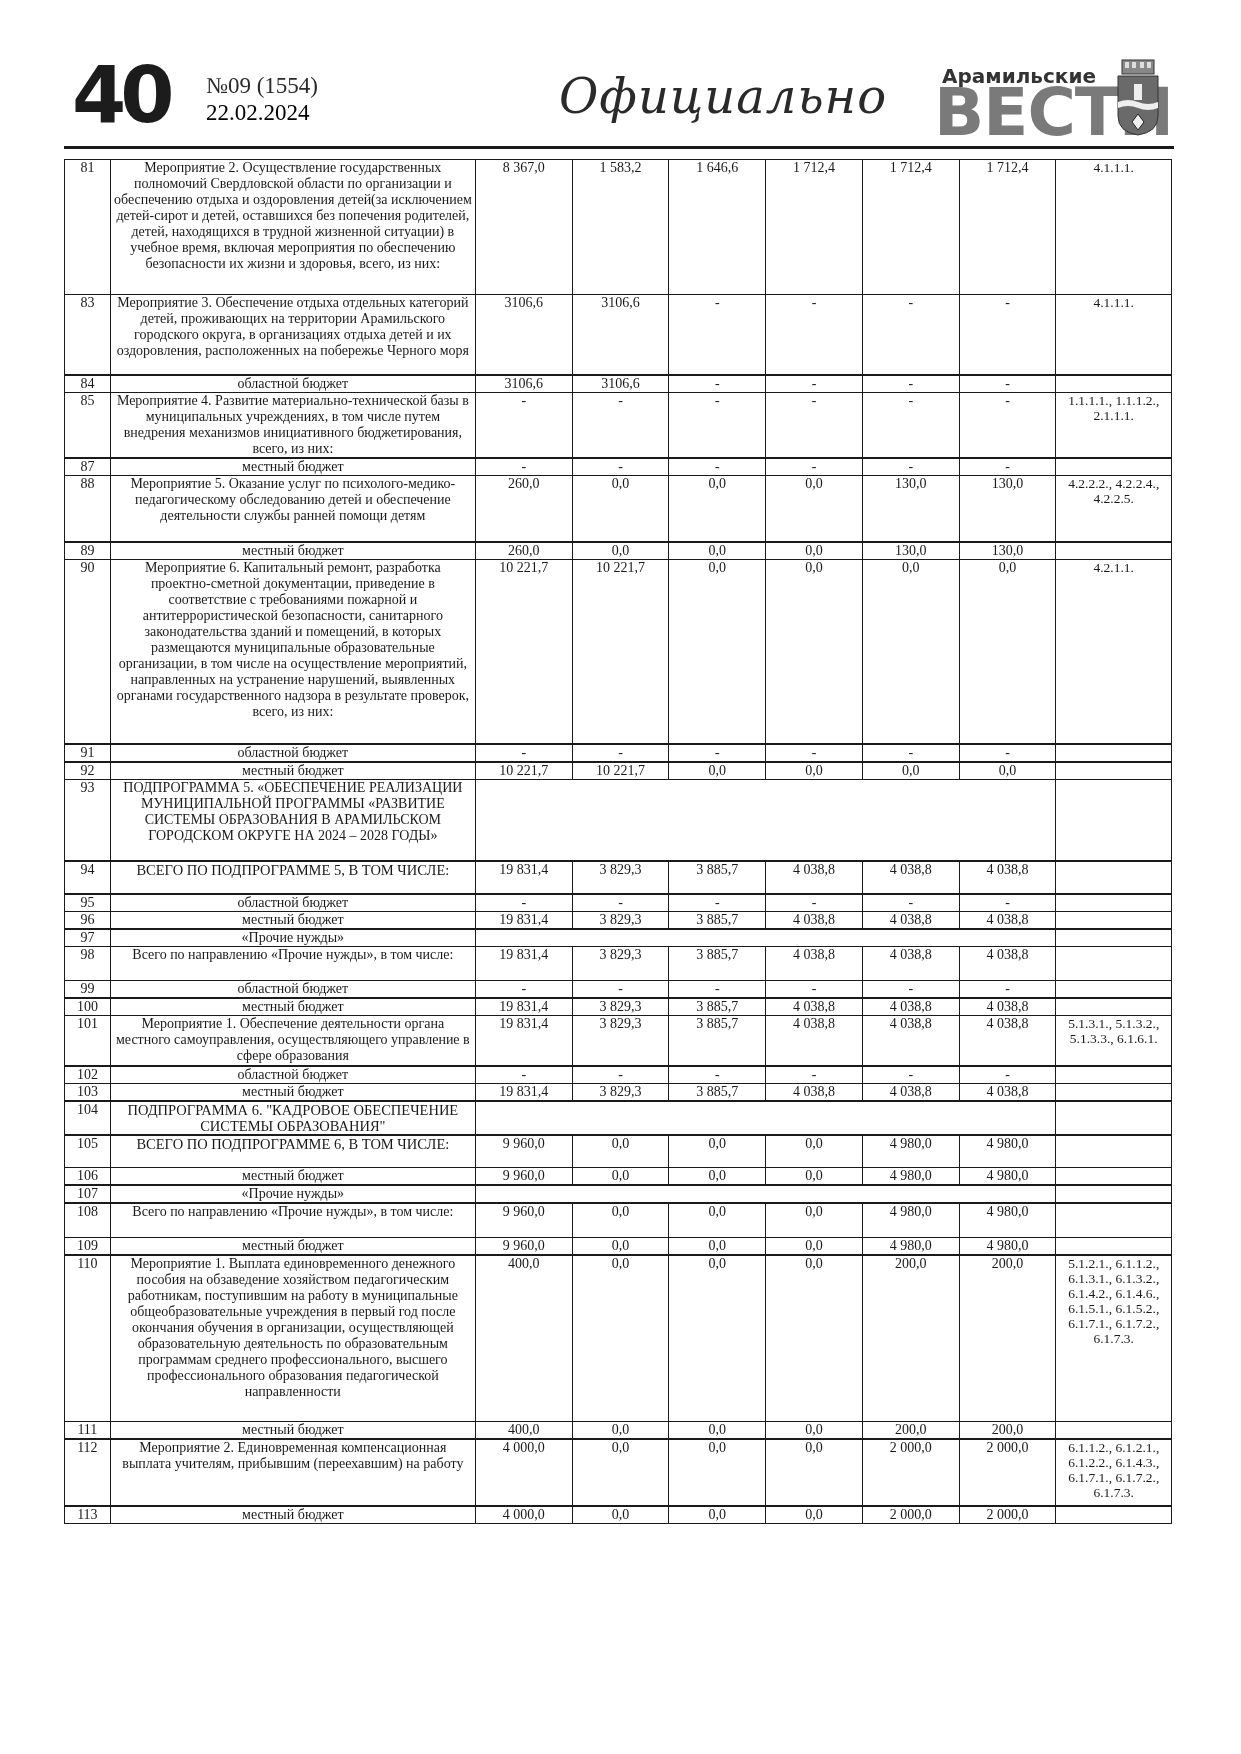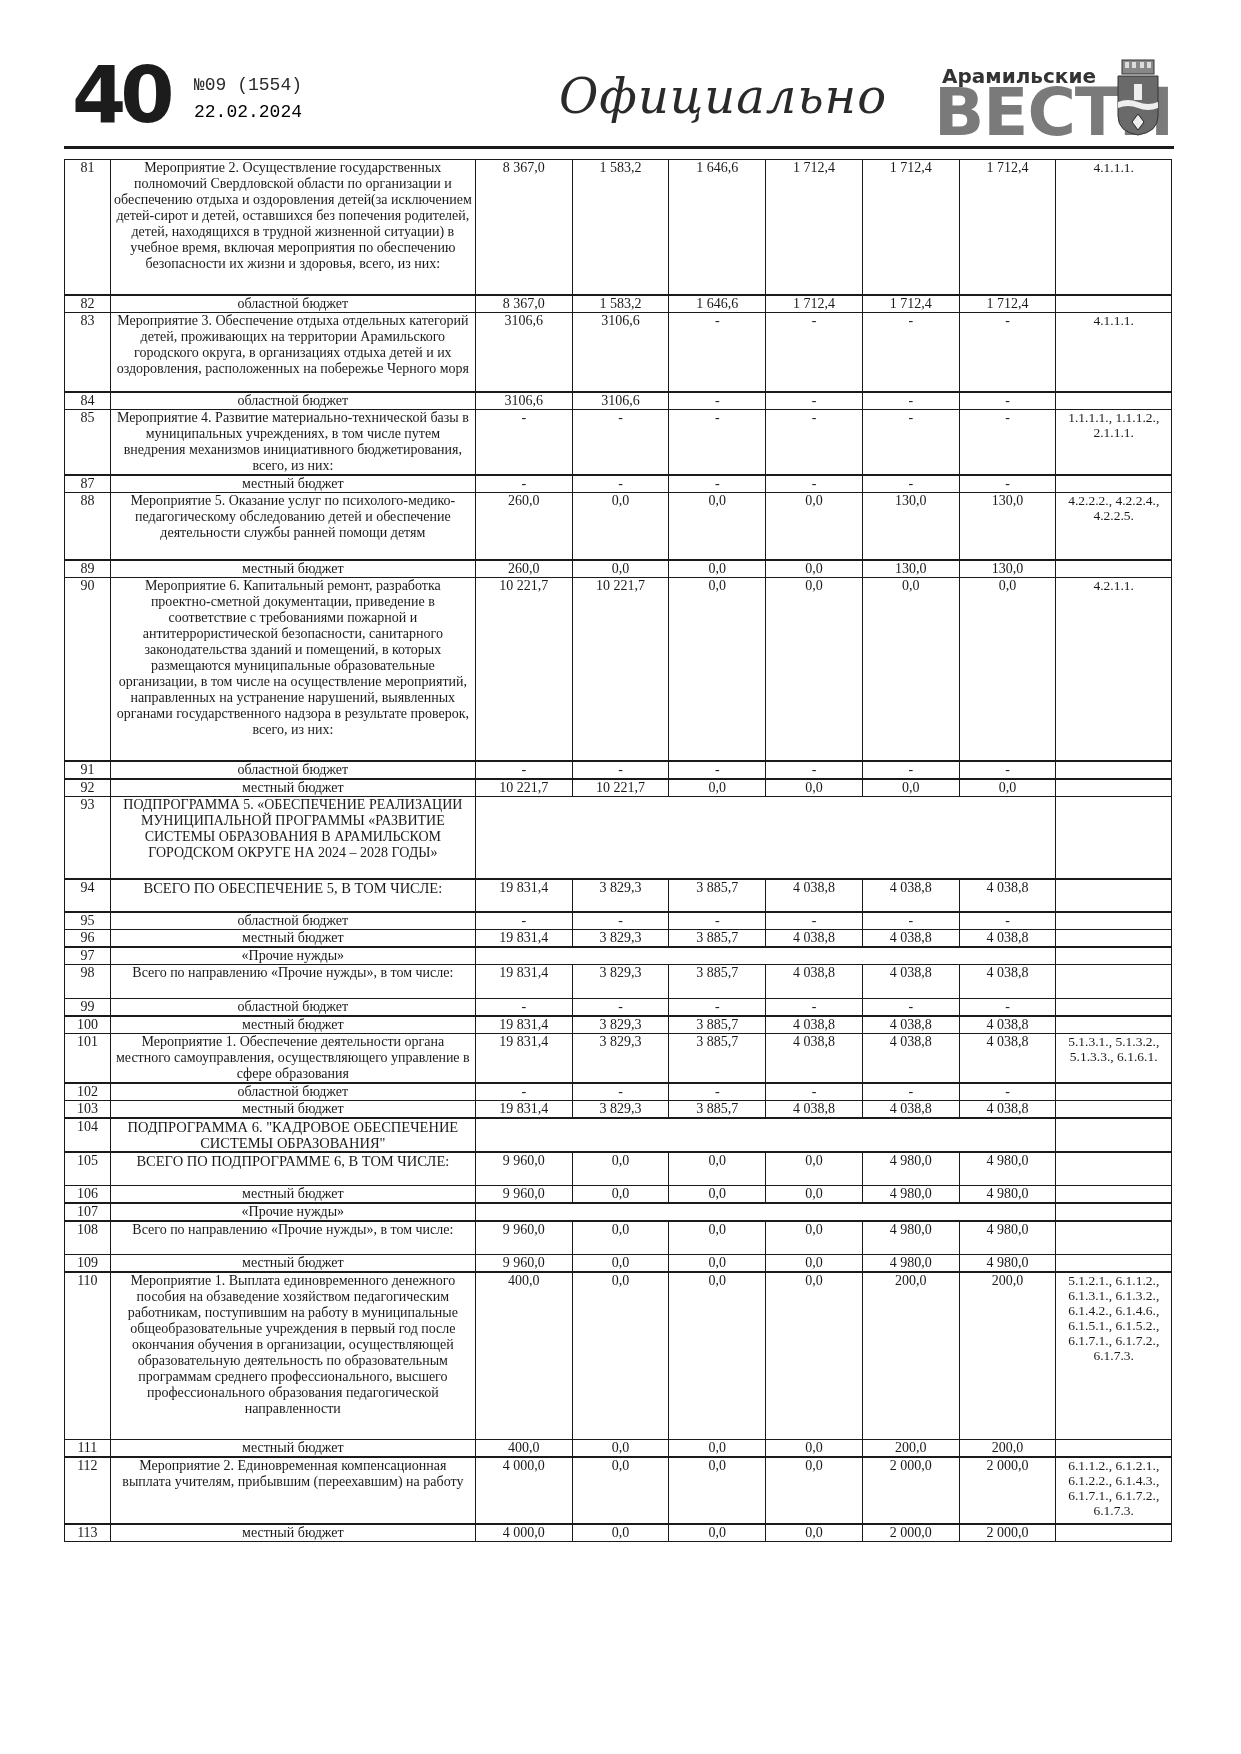--- a/index.html
+++ b/index.html
@@ -1,19 +1,19 @@
 <!DOCTYPE html>
 <html><head>
 <meta charset="utf-8">
 <style>
   html, body { margin: 0; padding: 0; background: #ffffff; }
   body { width: 1241px; height: 1754px; position: relative; overflow: hidden; font-family: "Liberation Serif", serif; color: #1a1a1a; }
   .header { position: absolute; left: 64px; top: 50px; width: 1110px; height: 98px; }
   .page-num { position: absolute; left: 8px; top: 6px; font-family: "DejaVu Sans", sans-serif; font-weight: bold; font-size: 78px; letter-spacing: -6px; color: #1c1c1c; line-height: 1; }
-  .issue { position: absolute; left: 130px; top: 22px; font-family: Liberation Mono, monospace; font-size: 18px; line-height: 27px; color: #2a2a2a; }
+  .issue { position: absolute; left: 142px; top: 22px; font-family: Liberation Serif, serif; font-size: 23px; line-height: 27px; color: #2a2a2a; }
   .issue .date { color: #000000; }
   .section-title { position: absolute; left: 495px; top: 18px; font-family: "DejaVu Serif", serif; font-style: italic; font-size: 48px; color: #2a2a2a; letter-spacing: 1px; }
   .logo { position: absolute; left: 870px; top: 12px; width: 170px; height: 80px; }
   .logo .small { font-family: "DejaVu Sans", sans-serif; font-weight: bold; font-size: 20px; color: #333; position: absolute; left: 8px; top: 2px; }
   .logo .big { font-family: "DejaVu Sans", sans-serif; font-weight: bold; font-size: 66px; color: #7a7a7a; position: absolute; left: 0; top: 18px; letter-spacing: -1px; line-height: 1; }
   .crest { position: absolute; left: 1052px; top: 8px; width: 44px; height: 78px; }
   .rule { position: absolute; left: 64px; top: 146px; width: 1110px; height: 3px; background: #1a1a1a; }
 
   table.budget { position: absolute; left: 64px; top: 159px; width: 1108px; border-collapse: collapse; table-layout: fixed; font-size: 14px; line-height: 16px; }
   table.budget td { border: 1px solid #1a1a1a; vertical-align: top; padding: 0 3px; text-align: center; }
@@ -58,31 +58,20 @@
         <td class="num">81</td>
         <td class="desc">Мероприятие 2. Осуществление государственных полномочий Свердловской области по организации и обеспечению отдыха и оздоровления детей(за исключением детей-сирот и детей, оставшихся без попечения родителей, детей, находящихся в трудной жизненной ситуации) в учебное время, включая мероприятия по обеспечению безопасности их жизни и здоровья, всего, из них:</td>
         <td class="val">8 367,0</td>
         <td class="val">1 583,2</td>
         <td class="val">1 646,6</td>
         <td class="val">1 712,4</td>
         <td class="val">1 712,4</td>
         <td class="val">1 712,4</td>
         <td class="ref">4.1.1.1.</td>
       </tr>
-      <tr class="thick">
-        <td class="num">82</td>
-        <td class="desc">областной бюджет</td>
-        <td class="val">8 367,0</td>
-        <td class="val">1 583,2</td>
-        <td class="val">1 646,6</td>
-        <td class="val">1 712,4</td>
-        <td class="val">1 712,4</td>
-        <td class="val">1 712,4</td>
-        <td class="ref"></td>
-      </tr>
       <tr style="height: 80px;">
         <td class="num">83</td>
         <td class="desc">Мероприятие 3. Обеспечение отдыха отдельных категорий детей, проживающих на территории Арамильского городского округа, в организациях отдыха детей и их оздоровления, расположенных на побережье Черного моря</td>
         <td class="val">3106,6</td>
         <td class="val">3106,6</td>
         <td class="val">-</td>
         <td class="val">-</td>
         <td class="val">-</td>
         <td class="val">-</td>
         <td class="ref">4.1.1.1.</td>
@@ -176,21 +165,21 @@
         <td class="ref"></td>
       </tr>
       <tr style="height: 82px;">
         <td class="num">93</td>
         <td class="desc">ПОДПРОГРАММА 5. «ОБЕСПЕЧЕНИЕ РЕАЛИЗАЦИИ МУНИЦИПАЛЬНОЙ ПРОГРАММЫ «РАЗВИТИЕ СИСТЕМЫ ОБРАЗОВАНИЯ В АРАМИЛЬСКОМ ГОРОДСКОМ ОКРУГЕ НА 2024 – 2028 ГОДЫ»</td>
         <td class="" colspan="6" style="border-left: none;"></td>
         <td class="ref"></td>
       </tr>
       <tr class="thick" style="height: 33px;">
         <td class="num">94</td>
-        <td class="desc caps">ВСЕГО ПО ОБЕСПЕЧЕНИЕ 5, В ТОМ ЧИСЛЕ:</td>
+        <td class="desc caps">ВСЕГО ПО ПОДПРОГРАММЕ 5, В ТОМ ЧИСЛЕ:</td>
         <td class="val">19 831,4</td>
         <td class="val">3 829,3</td>
         <td class="val">3 885,7</td>
         <td class="val">4 038,8</td>
         <td class="val">4 038,8</td>
         <td class="val">4 038,8</td>
         <td class="ref"></td>
       </tr>
       <tr class="thick">
         <td class="num">95</td>

